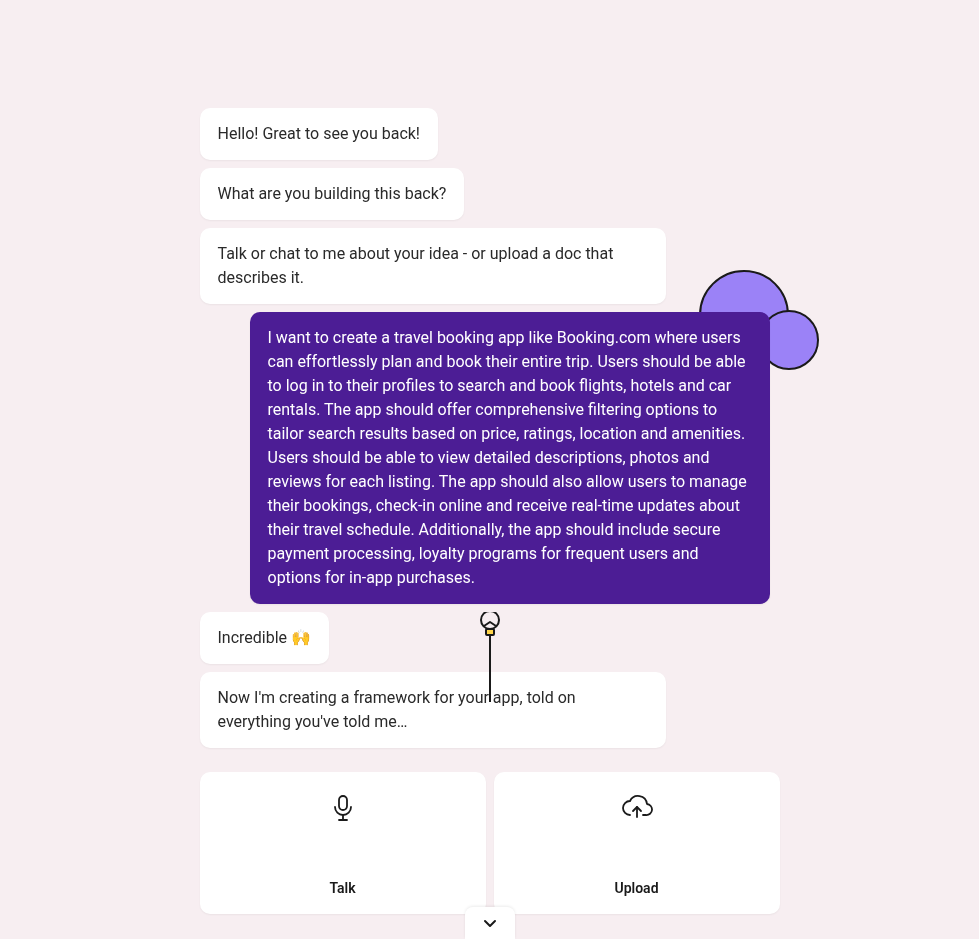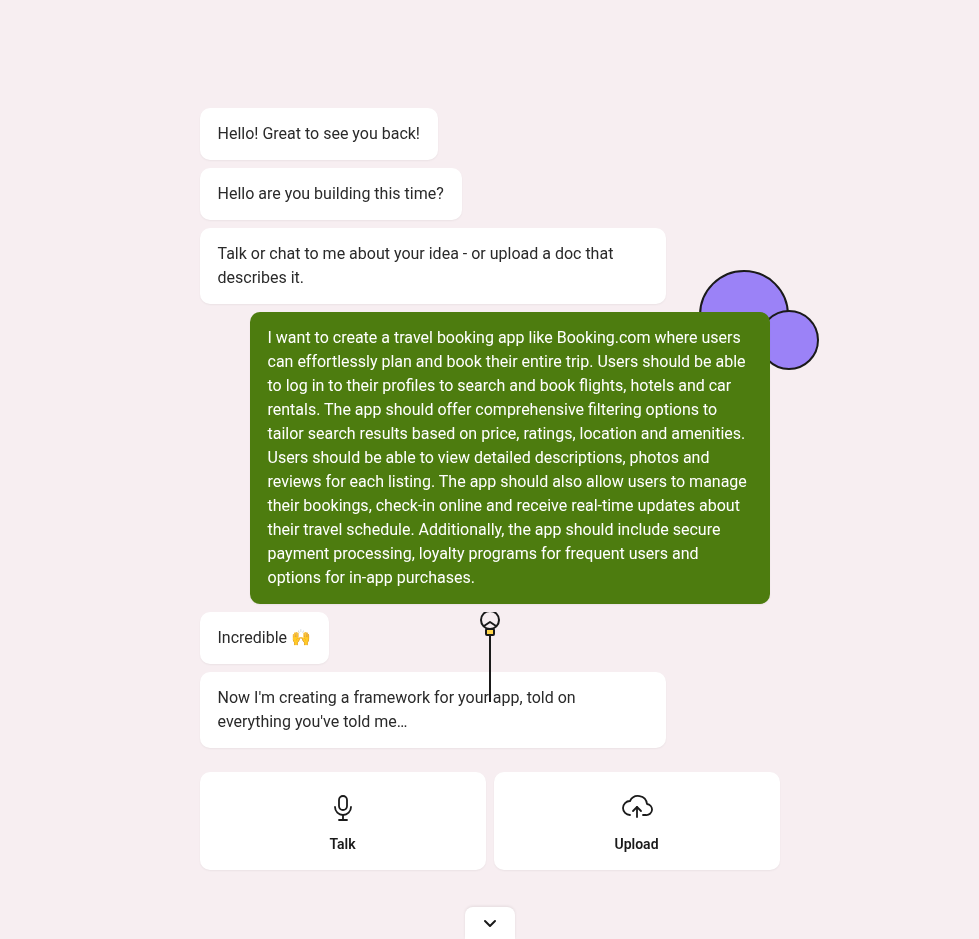--- a/index.html
+++ b/index.html
@@ -63,21 +63,21 @@
       font-size: 16px;
       line-height: 1.5;
       box-shadow: 0 1px 2px rgba(0,0,0,0.05);
     }
     .message.bot {
       background: #ffffff;
       color: #2a2a2a;
       align-self: flex-start;
     }
     .message.user {
-      background: #4d7c0f;
+      background: #4c1d95;
       color: #ffffff;
       margin-left: 50px;
       width: 520px;
     }
     .messages {
       display: flex;
       flex-direction: column;
       align-items: flex-start;
     }
     .msg-fit {
@@ -109,20 +109,21 @@
       height: 32px;
       display: flex;
       align-items: center;
       justify-content: center;
       margin-bottom: 12px;
     }
     .action-label {
       font-size: 14px;
       font-weight: 600;
       color: #1a1a1a;
+      margin-top: 44px;
     }
     .scroll-down-btn {
       position: absolute;
       bottom: 0px;
       left: 50%;
       transform: translateX(-50%);
       background: #ffffff;
       border-radius: 8px 8px 0 0;
       width: 50px;
       height: 32px;
@@ -149,21 +150,21 @@
     <path d="M14 14 L20 10 L26 14" fill="none" stroke="#1a1a1a" stroke-width="2" stroke-linejoin="round"></path>
     <rect x="16" y="17" width="8" height="6" fill="#ffd54a" stroke="#1a1a1a" stroke-width="2" rx="1"></rect>
     <line x1="20" y1="23" x2="20" y2="90" stroke="#1a1a1a" stroke-width="2"></line>
   </svg>
 
   <div class="messages">
     <div class="message bot msg-fit">
       <span>Hello! Great to see you back!</span>
     </div>
     <div class="message bot msg-fit">
-      <span>Hello are you building this time?</span>
+      <span>What are you building this back?</span>
     </div>
     <div class="message bot msg-wide">
       <span>Talk or chat to me about your idea - or upload a doc that describes it.</span>
     </div>
     <div class="message user">
       <span>I want to create a travel booking app like Booking.com where users can effortlessly plan and book their entire trip. Users should be able to log in to their profiles to search and book flights, hotels and car rentals. The app should offer comprehensive filtering options to tailor search results based on price, ratings, location and amenities. Users should be able to view detailed descriptions, photos and reviews for each listing. The app should also allow users to manage their bookings, check-in online and receive real-time updates about their travel schedule. Additionally, the app should include secure payment processing, loyalty programs for frequent users and options for in-app purchases.</span>
     </div>
     <div class="message bot msg-fit">
       <span>Incredible 🙌</span>
     </div>

